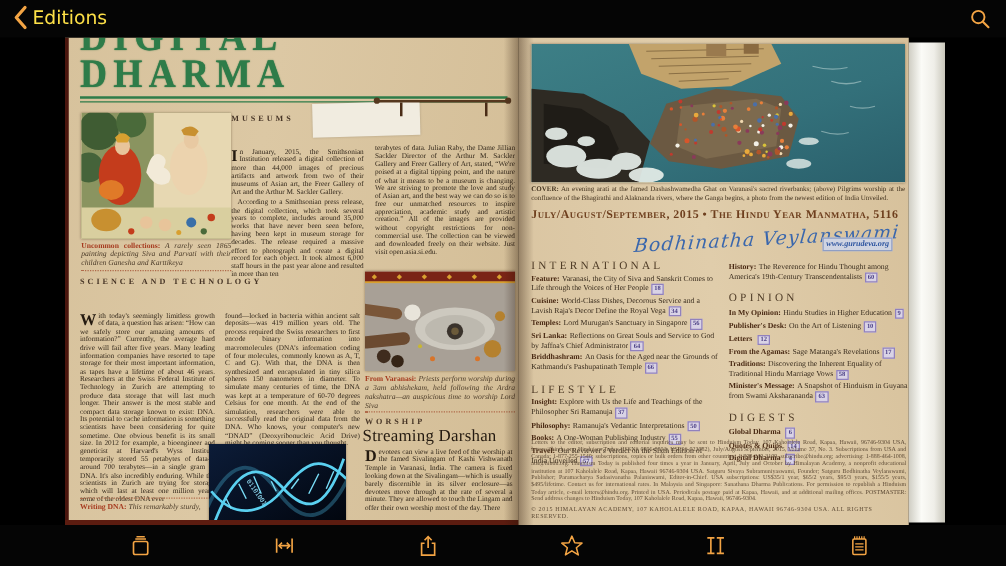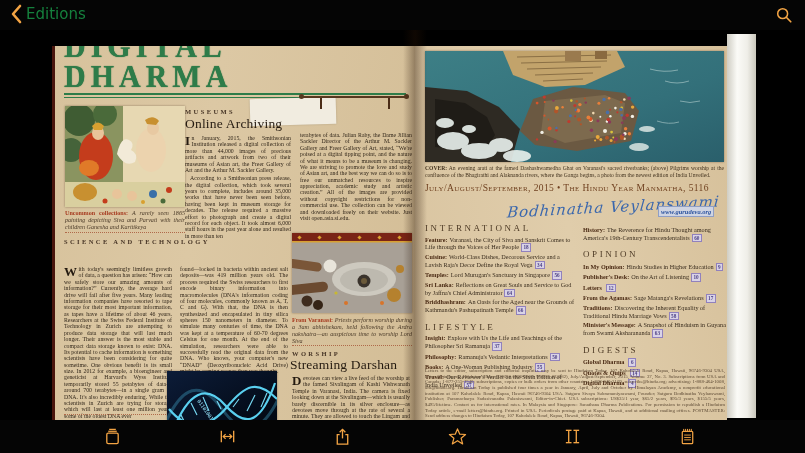--- a/index.html
+++ b/index.html
@@ -4,26 +4,26 @@
 <style>
   html,body{margin:0;padding:0;background:#000;}
   #stage{position:relative;width:805px;height:453px;background:#000;overflow:hidden;
          font-family:"Liberation Serif",serif;}
   
   .appbar{position:absolute;left:0;width:805px;background:#050505;z-index:30;
           font-family:"DejaVu Sans",sans-serif;}
   #topbar{top:0;height:30px;}
   #bottombar{top:420px;height:33px;}
   .backbtn{position:absolute;left:10px;top:4px;display:flex;align-items:center;gap:4px;
-           color:#15803d;font-size:15px;cursor:pointer;}
+           color:#fde047;font-size:15px;cursor:pointer;}
   .searchbtn{position:absolute;right:12px;top:6px;width:18px;height:18px;}
   .toolbtn{position:absolute;top:7px;width:19px;height:19px;}
   svg.icon{display:block;width:100%;height:100%;}
   
-  .page{position:absolute;top:30px;height:390px;overflow:hidden;margin-top:16px;}
+  .page{position:absolute;top:30px;height:390px;overflow:hidden;}
   #leftpage{left:52px;width:363px;background:linear-gradient(100deg,#d7c29c,#dcc8a4 40%,#d3bd96);}
   #leftpage::before{content:"";position:absolute;left:0;top:0;bottom:0;width:3px;background:#4a150d;}
   #leftpage::after{content:"";position:absolute;left:0;bottom:0;width:100%;height:4px;background:#5c1c10;}
   #rightpage{left:415px;width:312px;background:linear-gradient(80deg,#d9c4a0,#e0cdab 50%,#d6c09a);}
   #pageedge{position:absolute;left:727px;top:34px;width:29px;height:384px;
      background:linear-gradient(to right,#cfcdc3,#fbfbf7 35%,#efeee8 70%,#c9c7bb);}
   #fold{position:absolute;left:403px;top:30px;width:24px;height:390px;z-index:5;pointer-events:none;
      background:linear-gradient(to right,rgba(40,20,5,0),rgba(40,20,5,.38) 50%,rgba(40,20,5,0));}
   
   .bigtitle{position:absolute;left:12px;color:#2e7c49;font-weight:bold;font-size:30px;
@@ -42,21 +42,21 @@
   .dotted{border-bottom:1.5px dotted #b06a4a;position:absolute;}
   .photo{position:absolute;overflow:hidden;box-shadow:0 0 2px rgba(40,20,0,.4);}
   
   .hangbar{position:absolute;height:2px;background:#56381f;}
   .hangbar i{position:absolute;top:-2px;width:5px;height:5px;border-radius:50%;background:#56381f;}
   .chain{position:absolute;width:1.5px;background:#4a2c16;}
   .sign{position:absolute;display:flex;align-items:center;justify-content:center;
      background:linear-gradient(#a05c30,#7c3e1a);border:2px solid #46220e;border-radius:7px;
      box-shadow:inset 0 0 0 1px #e8d0a8;color:#f3e6c8;font-size:7px;font-weight:bold;cursor:pointer;}
   
-  .smallcap-date{position:absolute;font-variant:small-caps;font-weight:normal;font-size:9.5px;
+  .smallcap-date{position:absolute;font-variant:small-caps;font-weight:bold;font-size:9.5px;
      letter-spacing:.4px;color:#6e3f1e;}
   .covercap{position:absolute;font-size:5.6px;line-height:1.2;color:#43331f;text-align:justify;}
   .covercap b{color:#43331f;}
   .signature{position:absolute;font-family:"DejaVu Serif",serif;font-style:italic;font-size:15px;
      color:#3a67ad;transform:rotate(-3deg) skewX(-8deg);letter-spacing:1px;white-space:nowrap;}
   .weburl{position:absolute;font-size:6.5px;font-weight:bold;font-style:italic;color:#2e55a0;
      border:1px solid #8f9ec4;background:#cfd4e2;padding:0 2px;line-height:9px;cursor:pointer;}
   .toccol{position:absolute;width:150px;}
   .tochead{font-size:9px;letter-spacing:2.6px;color:#4f3c27;margin:7px 0 3.5px 0;font-weight:normal;}
   .ti{font-size:6.2px;line-height:1.12;color:#3a2d1e;margin-bottom:2px;cursor:pointer;}
@@ -118,21 +118,20 @@
           <circle cx="78" cy="96" r="2" fill="#d8a030"></circle>
       </svg>
     </div>
     <div class="cap" style="left:13px;top:164px;width:120px">
       <b>Uncommon collections:</b>
       <span>A rarely seen 1865 painting depicting Siva and Parvati with their children Ganesha and Karttikeya</span>
     </div>
     <div class="dotted" style="left:13px;top:186px;width:120px"></div>
 
     <div class="kicker" style="left:133px;top:62px">MUSEUMS</div>
-    <div class="headline" style="left:133px;top:70px">Online Archiving</div>
     <div class="body" style="left:133px;top:89px;width:106px">
       <p class="dc">In January, 2015, the Smithsonian Institution released a digital collection of more than 44,000 images of precious artifacts and artwork from two of their museums of Asian art, the Freer Gallery of Art and the Arthur M. Sackler Gallery.</p>
       <p>According to a Smithsonian press release, the digital collection, which took several years to complete, includes around 35,000 works that have never been seen before, having been kept in museum storage for decades. The release required a massive effort to photograph and create a digital record for each object. It took almost 6,000 staff hours in the past year alone and resulted in more than ten</p>
     </div>
 
     <div class="hangbar" style="left:250px;top:50px;width:104px">
       <i style="left:-3px"></i>
         <i style="right:-3px"></i>
     </div>
     <div class="chain" style="left:268px;top:52px;height:11px"></div>

